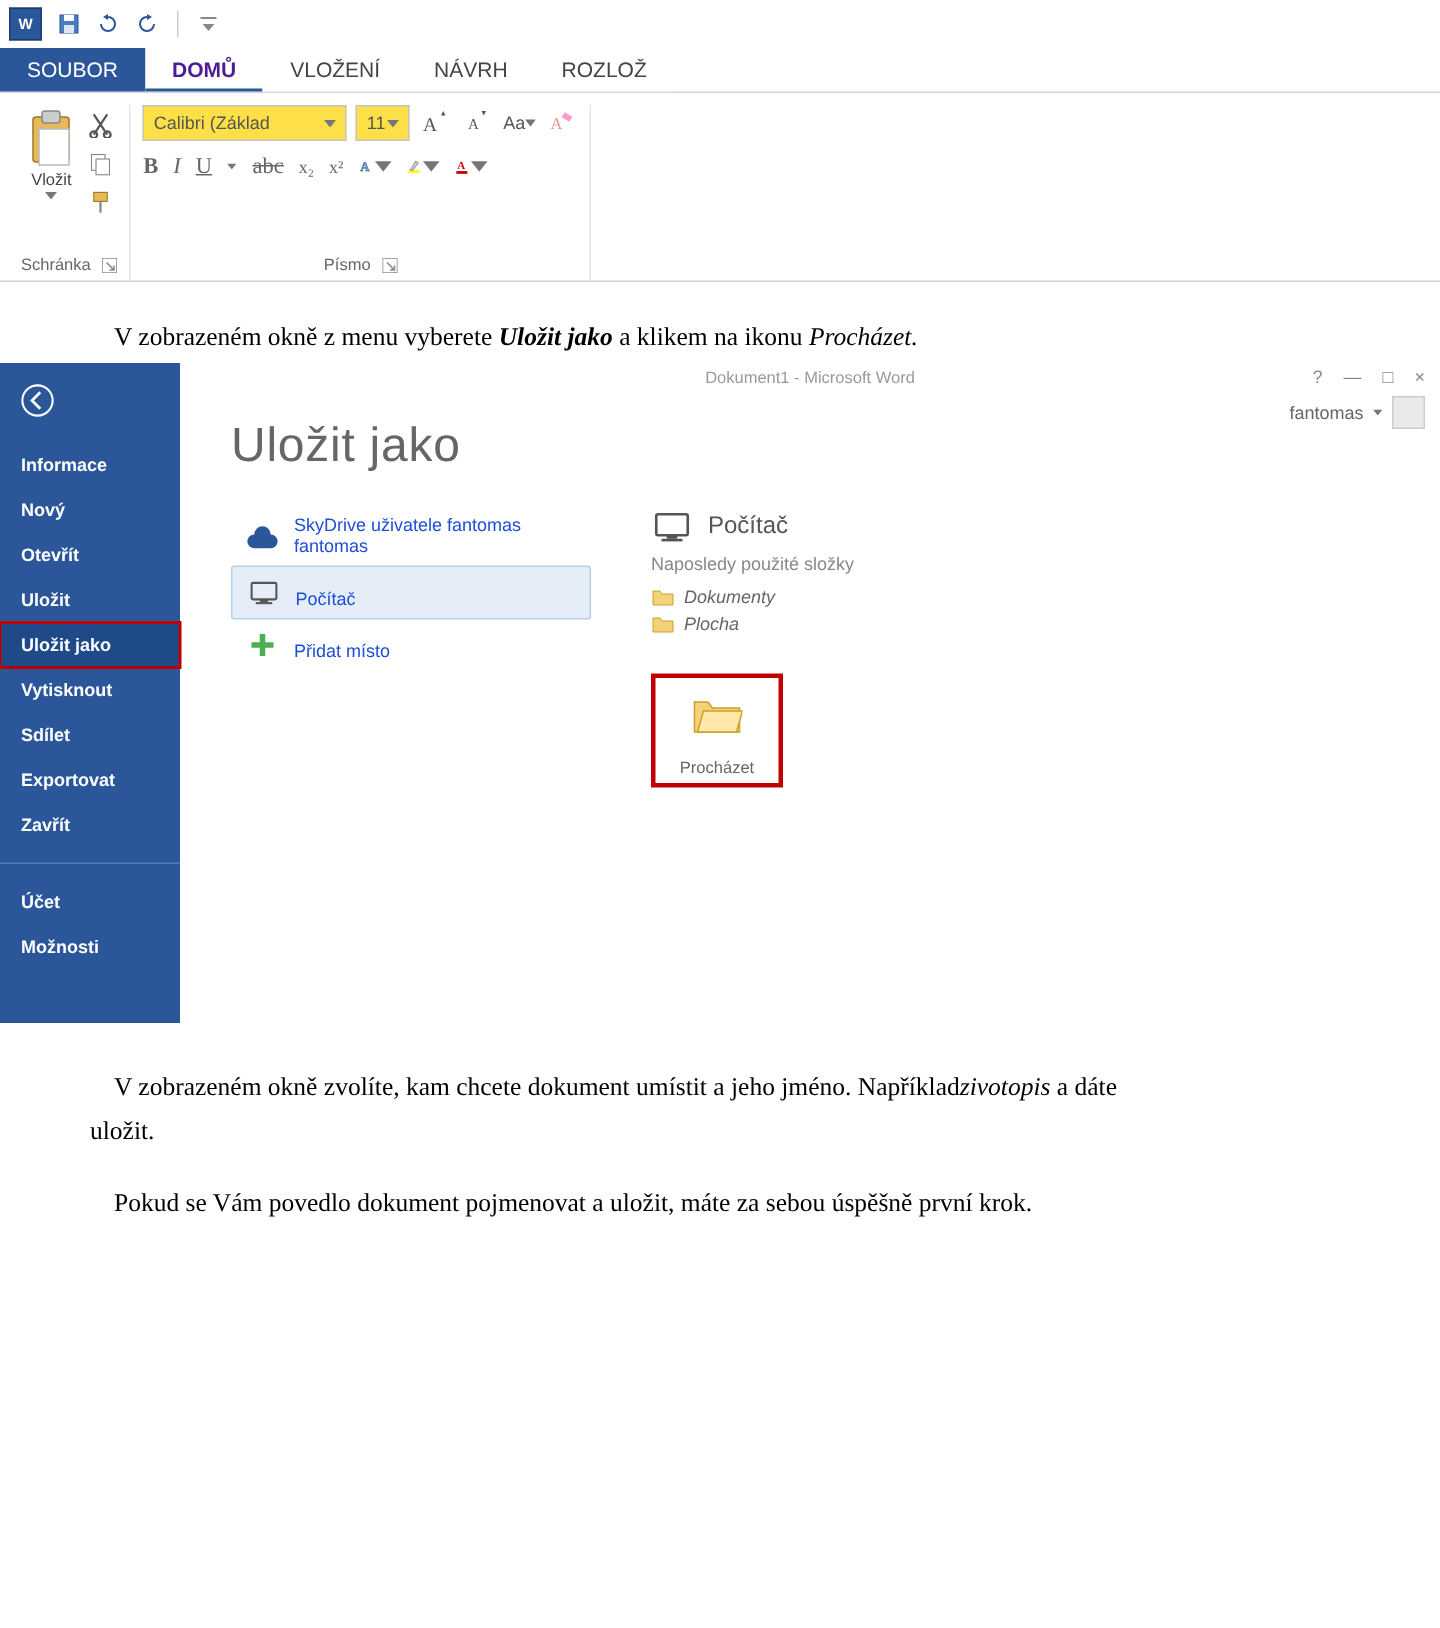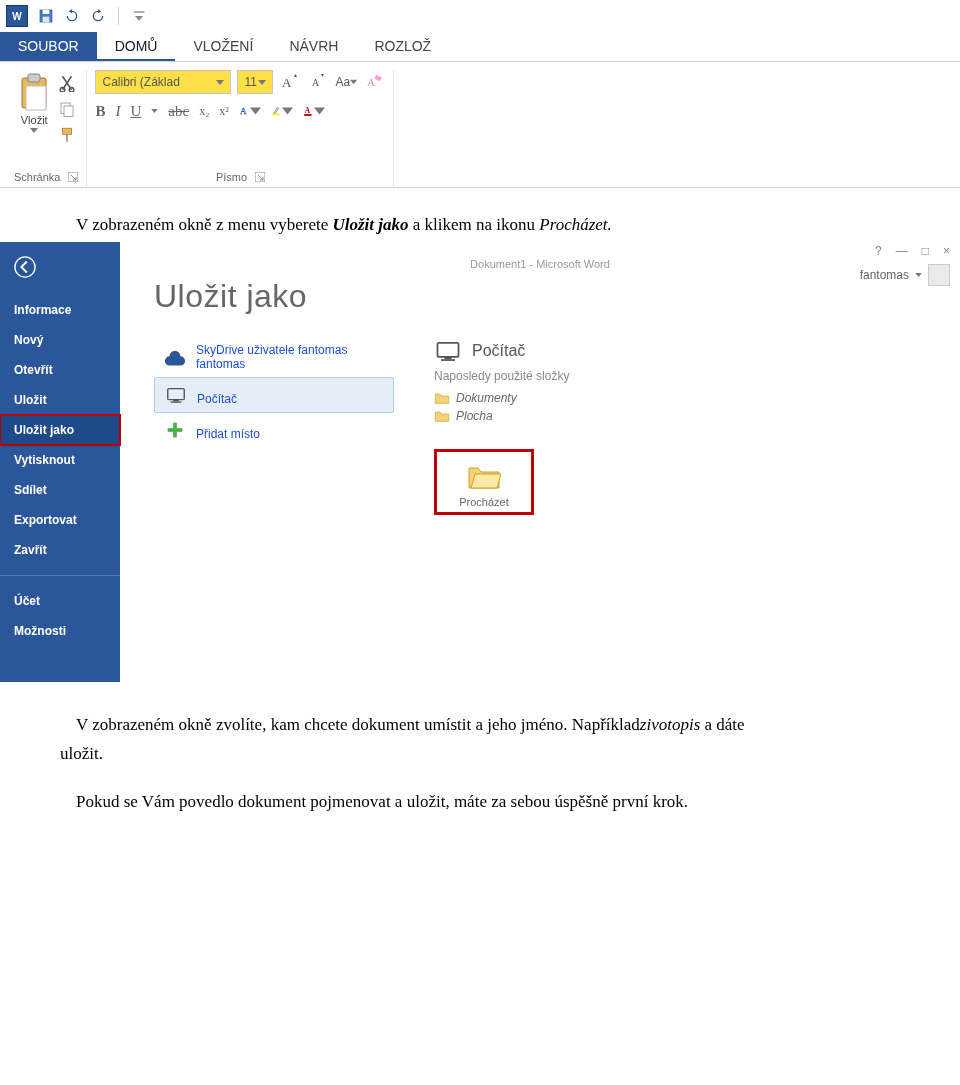--- a/index.html
+++ b/index.html
@@ -8,21 +8,21 @@
   
   .ribbon-shot { border: none; margin: 0 0 24px 0; }
   .qat { height: 32px; background: #fff; display: flex; align-items: center; gap: 10px; padding: 2px 6px; }
   .word-badge { width: 22px; height: 22px; background: #2b579a; color: #fff; display: flex; align-items: center; justify-content: center; font-size: 10px; font-weight: bold; border: 1px solid #1e3a6a;}
   .qat svg { width: 16px; height: 16px; }
   .qat .sep { width: 1px; height: 18px; background: #ccc; margin: 0 2px; }
   
   .tabs { display: flex; font-size: 14px; height: 30px; align-items: stretch; border-bottom: 1px solid #d4d4d4;}
   .tab { padding: 6px 18px; color: #444; cursor: default; background:#fff;}
   .tab.file { background: #2b579a; color: #fff; font-weight: normal; padding: 6px 18px;}
-  .tab.active { color: #0f172a; border-bottom: 2px solid #2b579a; font-weight: 400;}
+  .tab.active { color: #4c1d95; border-bottom: 2px solid #2b579a; font-weight: 700;}
   
   .ribbon-body { display: flex; padding: 8px 0 0 6px; border-bottom: 1px solid #d4d4d4; height: 126px;}
   .group { display: flex; flex-direction: column; align-items: center; padding: 0 8px; position:relative; border-right: 1px solid #e5e5e5;}
   .group-content { flex: 1; display: flex; flex-direction: column; }
   .group-label { font-size: 11px; color: #666; padding: 4px 0; text-align: center; width:100%; display:flex; justify-content:center; gap:8px; align-items:center;}
   .dlg-launch { width:10px; height:10px; }
   
   .clip-group .group-content { flex-direction: row; gap: 6px; align-items:flex-start; padding-top:2px;}
   .paste-btn { display: flex; flex-direction: column; align-items: center; gap: 2px; font-size: 11px; color:#444; }
   .paste-icn { width: 36px; height: 40px; }
@@ -48,39 +48,39 @@
   
   .backstage { margin: 4px 0 30px 0; display: flex; position: relative; background:#fff; border:none;}
   .bs-side { width: 120px; background: #2b579a; color: #fff; font-size: 12px; padding-top: 8px; }
   .bs-back { padding: 6px 14px 14px; }
   .bs-back svg { width:22px; height:22px; }
   .bs-item { padding: 8px 14px; cursor: default; font-weight: bold; }
   .bs-item.sel { background: #1e4a8a; outline: 2px solid #c00000; outline-offset: -1px;}
   .bs-gap { border-top: 1px solid rgba(255,255,255,0.2); margin: 10px 0;}
   
   .bs-main { flex: 1; padding: 10px 0 0 34px; position:relative;}
-  .bs-titlebar { position:absolute; top:16px; left:50%; transform:translateX(-50%); font-size:11px; color:#999;}
+  .bs-titlebar { position:absolute; top:4px; left:50%; transform:translateX(-50%); font-size:11px; color:#999;}
   .bs-winctrl { position:absolute; top:2px; right:10px; display:flex; gap:14px; align-items:center; color:#888; font-size:12px;}
   .bs-user { position:absolute; top:22px; right:10px; display:flex; align-items:center; gap:6px; font-size:12px; color:#666;}
   .bs-user .avatar{width:22px;height:22px;background:#eaeaea;border:1px solid #ccc;}
   
   .bs-heading { font-size: 32px; font-weight: 300; color: #666; margin: 26px 0 22px; letter-spacing: .5px;}
   .bs-cols { display: flex; gap: 40px; }
   .bs-col { }
   .loc-item { display: flex; align-items: flex-end; gap: 10px; padding: 6px 10px; font-size: 12px; color: #1d4ed8; width: 240px; border-radius:2px;}
   .loc-item.sel { background: #e5eef8; border: 1px solid #b5cfe7; }
   .loc-item svg { width: 22px; height: 22px; flex-shrink:0;}
   .loc-item.add svg { width: 22px; height:22px;}
   
   .col2-h { display:flex; align-items:center; gap:10px; font-size:16px; color:#555; margin-bottom:4px;}
   .col2-h svg{width:28px;height:28px;}
   .col2-sub { font-size:12px; color:#888; margin: 4px 0 6px;}
   .rec-item { display:flex; align-items:center; gap:6px; font-size:12px; color:#666; padding: 2px 0; font-style: italic;}
   .rec-item svg{width:16px;height:14px;}
-  .browse-box { margin-top: 24px; border: 3px solid #c00000; padding: 10px 8px 4px; width: 100px; display:flex; flex-direction:column; align-items:center; gap:6px;}
+  .browse-box { margin-top: 24px; border: 3px solid #c00000; padding: 10px 8px 4px; width: 88px; display:flex; flex-direction:column; align-items:center; gap:16px;}
   .browse-box svg{width:34px;height:28px;}
   .browse-box span{font-size:11px; color:#666;}
 </style>
 </head>
 <body>
 
 <div class="ribbon-shot">
   <div class="qat">
     <div class="word-badge">
         <span>W</span>

